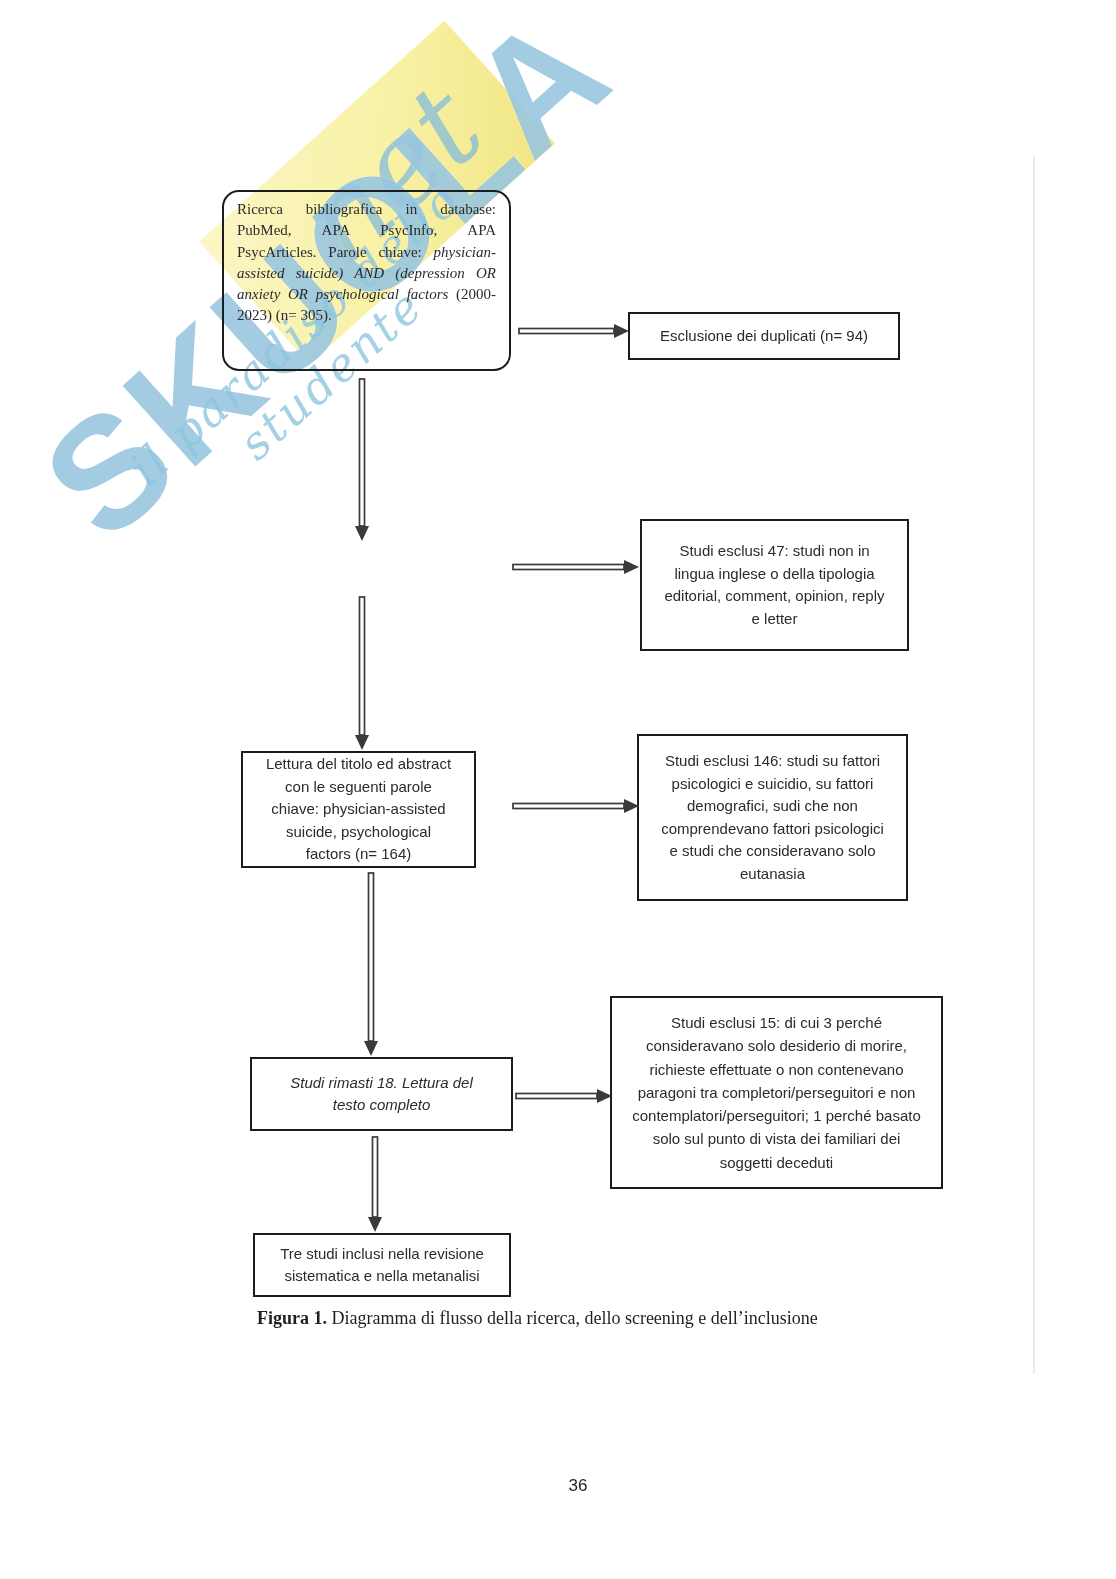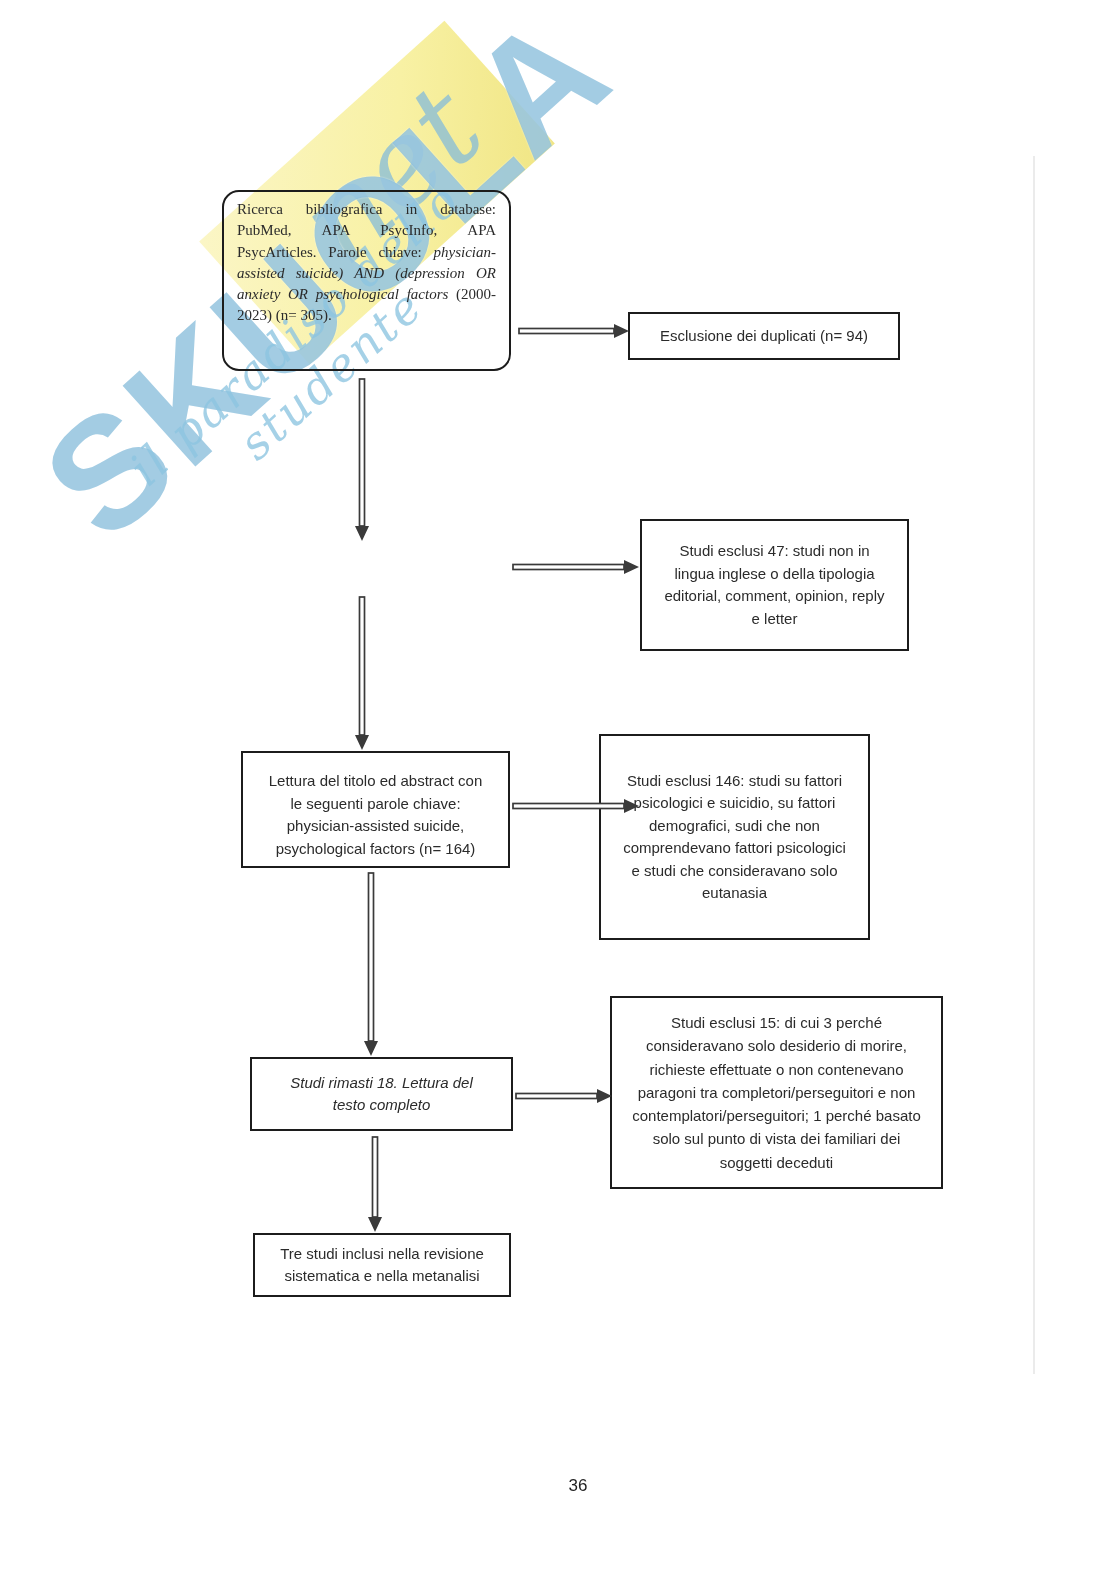--- a/index.html
+++ b/index.html
@@ -86,22 +86,22 @@
     line-height: 1.42;
     text-align: justify;
     display: block;
     padding: 7px 13px;
     border-radius: 17px;
   }
   .fbox-search .it { font-style: italic; }
   .fbox-duplicates   { left: 628px; top: 312px; width: 272px; height: 48px; }
   .fbox-registers    { left: 240px; top: 543px; width: 270px; height: 49px; }
   .fbox-excluded47   { left: 640px; top: 519px; width: 269px; height: 132px; }
-  .fbox-titleabs     { left: 241px; top: 751px; width: 269px; height: 117px; align-items: flex-end; }
-  .fbox-excluded146  { left: 599px; top: 734px; width: 271px; height: 206px; }
+  .fbox-titleabs     { left: 241px; top: 751px; width: 235px; height: 117px; }
+  .fbox-excluded146  { left: 637px; top: 734px; width: 271px; height: 167px; }
   .fbox-fulltext     { left: 250px; top: 1057px; width: 263px; height: 74px; font-style: italic; }
   .fbox-excluded15   { left: 610px; top: 996px; width: 333px; height: 193px; line-height: 1.55; }
   .fbox-included     { left: 253px; top: 1233px; width: 258px; height: 64px; }
 
   
   .arrow { position: absolute; z-index: 2; }
 
   
   .caption {
     position: absolute;
@@ -193,16 +193,19 @@
   </svg>
   <svg class="arrow" style="left:363px; top:872px;" width="16" height="185">
     <rect x="5.5" y="1" width="5" height="168" fill="#ffffff" stroke="#3a3a3a" stroke-width="1.7"></rect>
     <path d="M1,169 L8,184 L15,169 Z" fill="#3a3a3a"></path>
   </svg>
   <svg class="arrow" style="left:367px; top:1136px;" width="16" height="97">
     <rect x="5.5" y="1" width="5" height="80" fill="#ffffff" stroke="#3a3a3a" stroke-width="1.7"></rect>
     <path d="M1,81 L8,96 L15,81 Z" fill="#3a3a3a"></path>
   </svg>
 
+  <div class="caption">
+    <span class="b">Figura 1.</span><span> Diagramma di flusso della ricerca, dello screening e dell’inclusione</span>
+  </div>
 
   <div class="pagenum">36</div>
 
 </div>
 
 </body></html>

